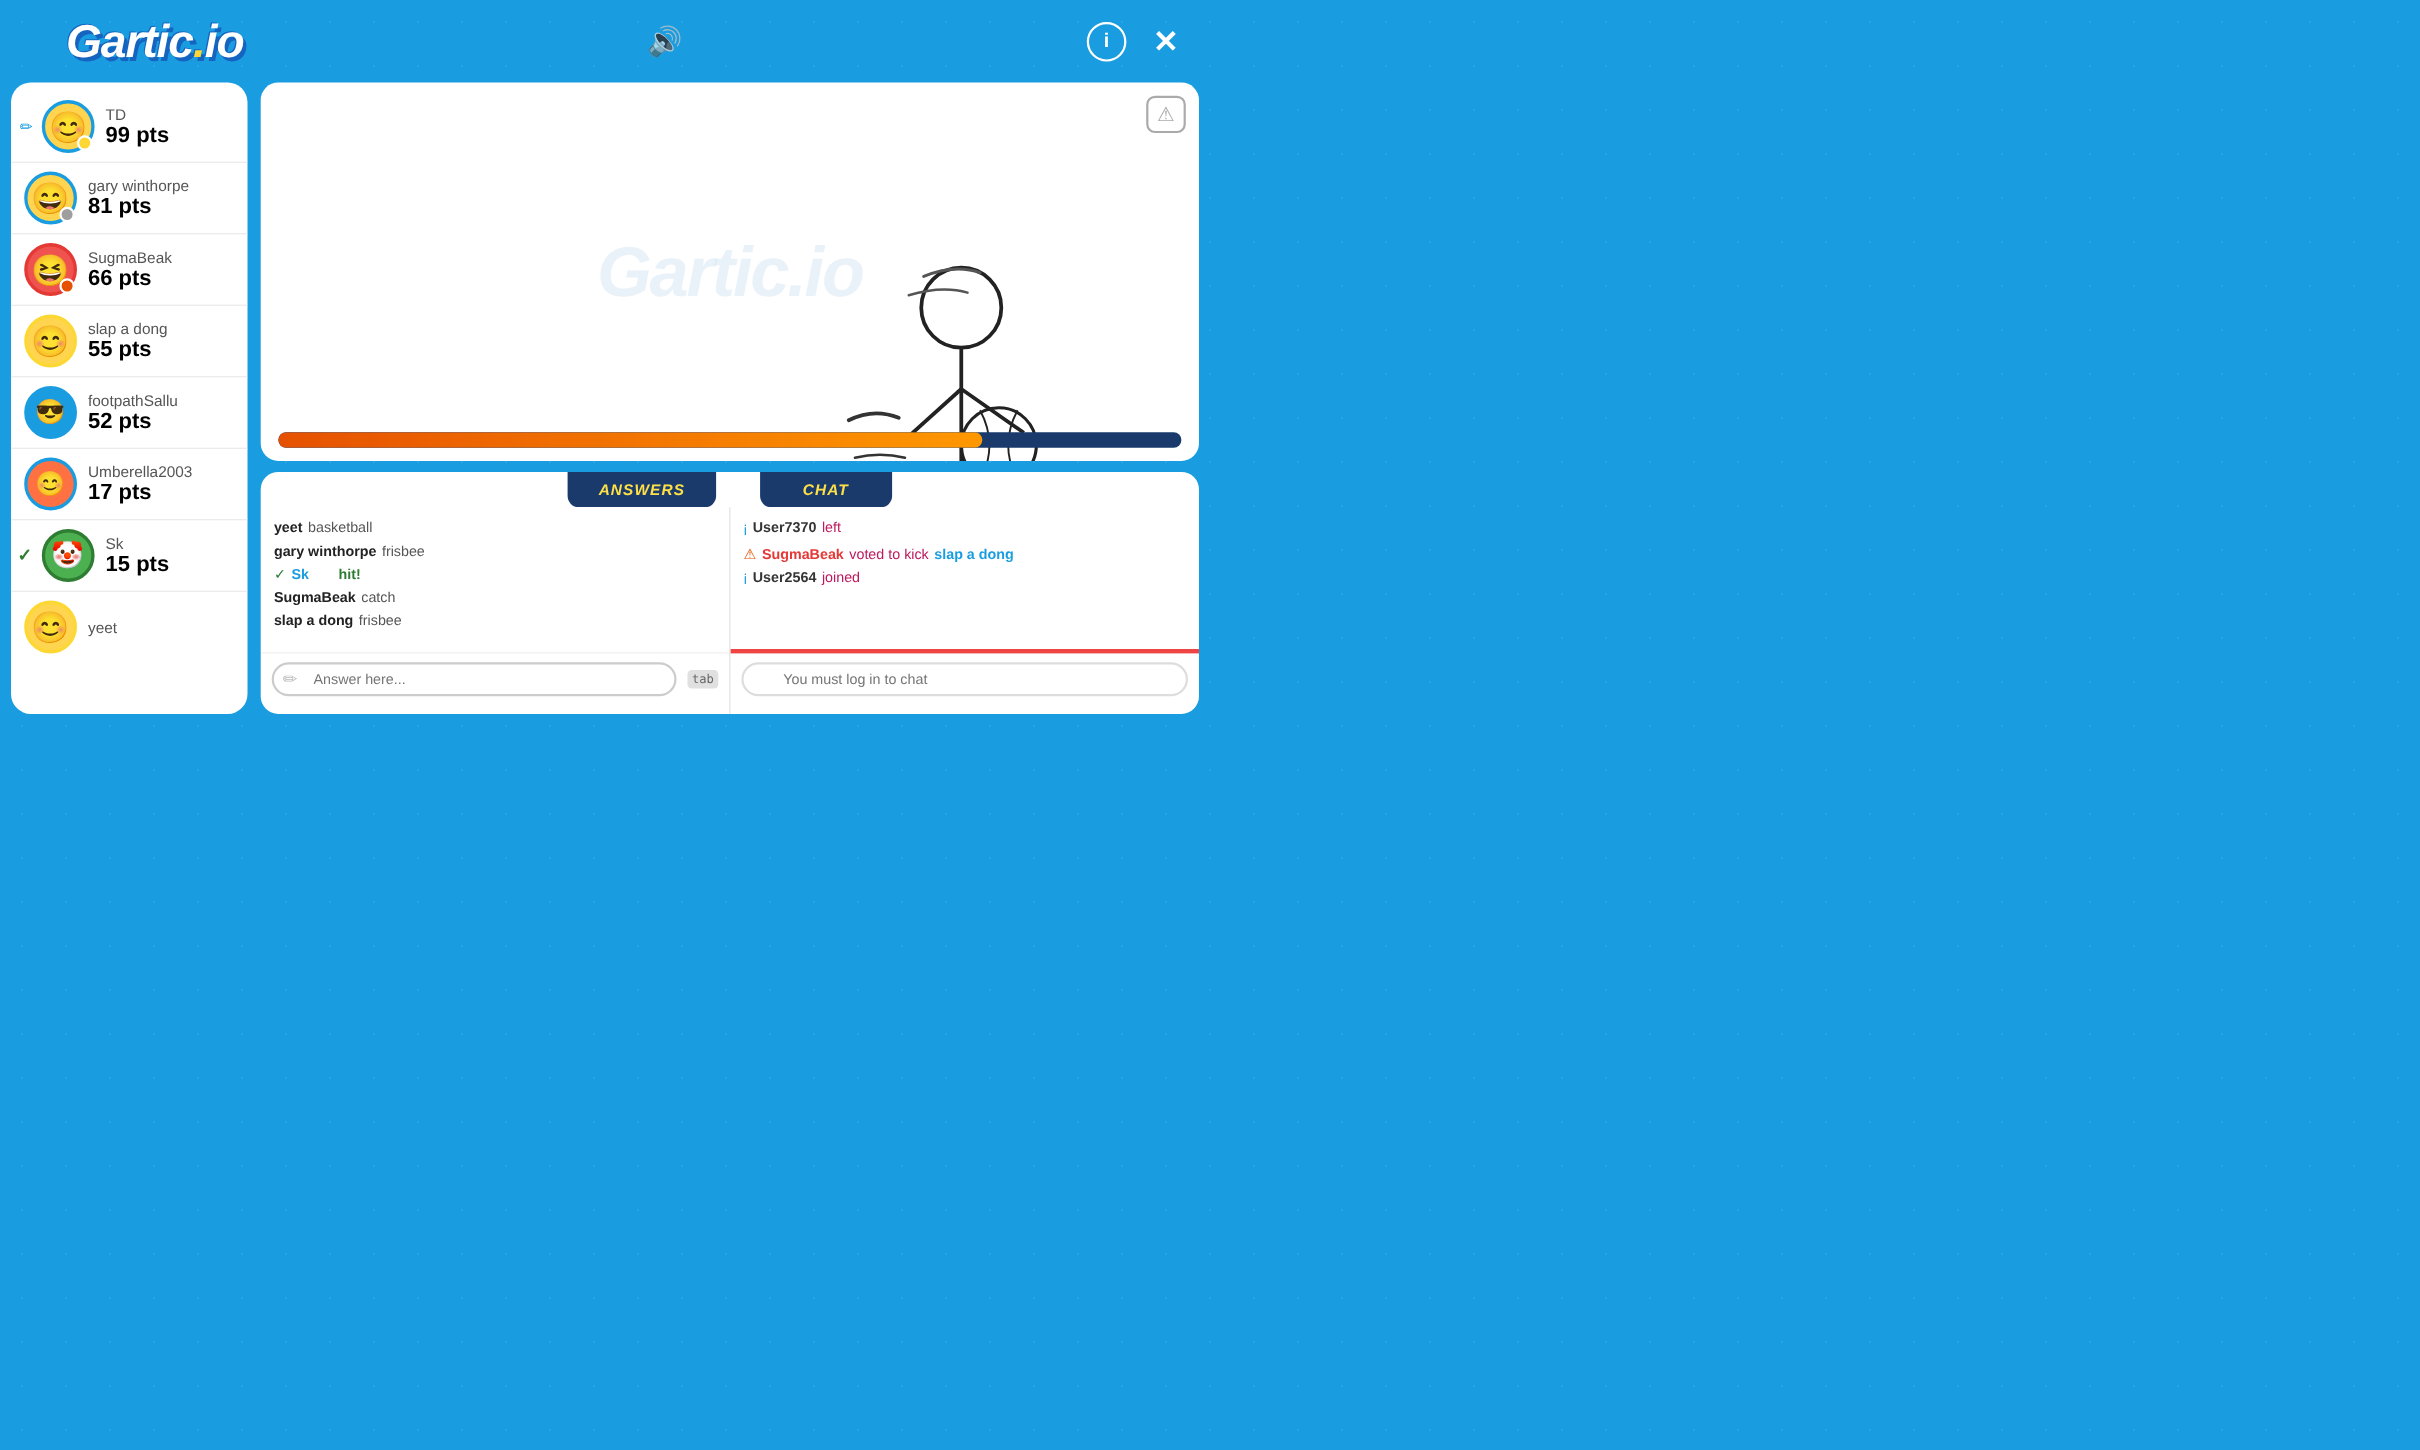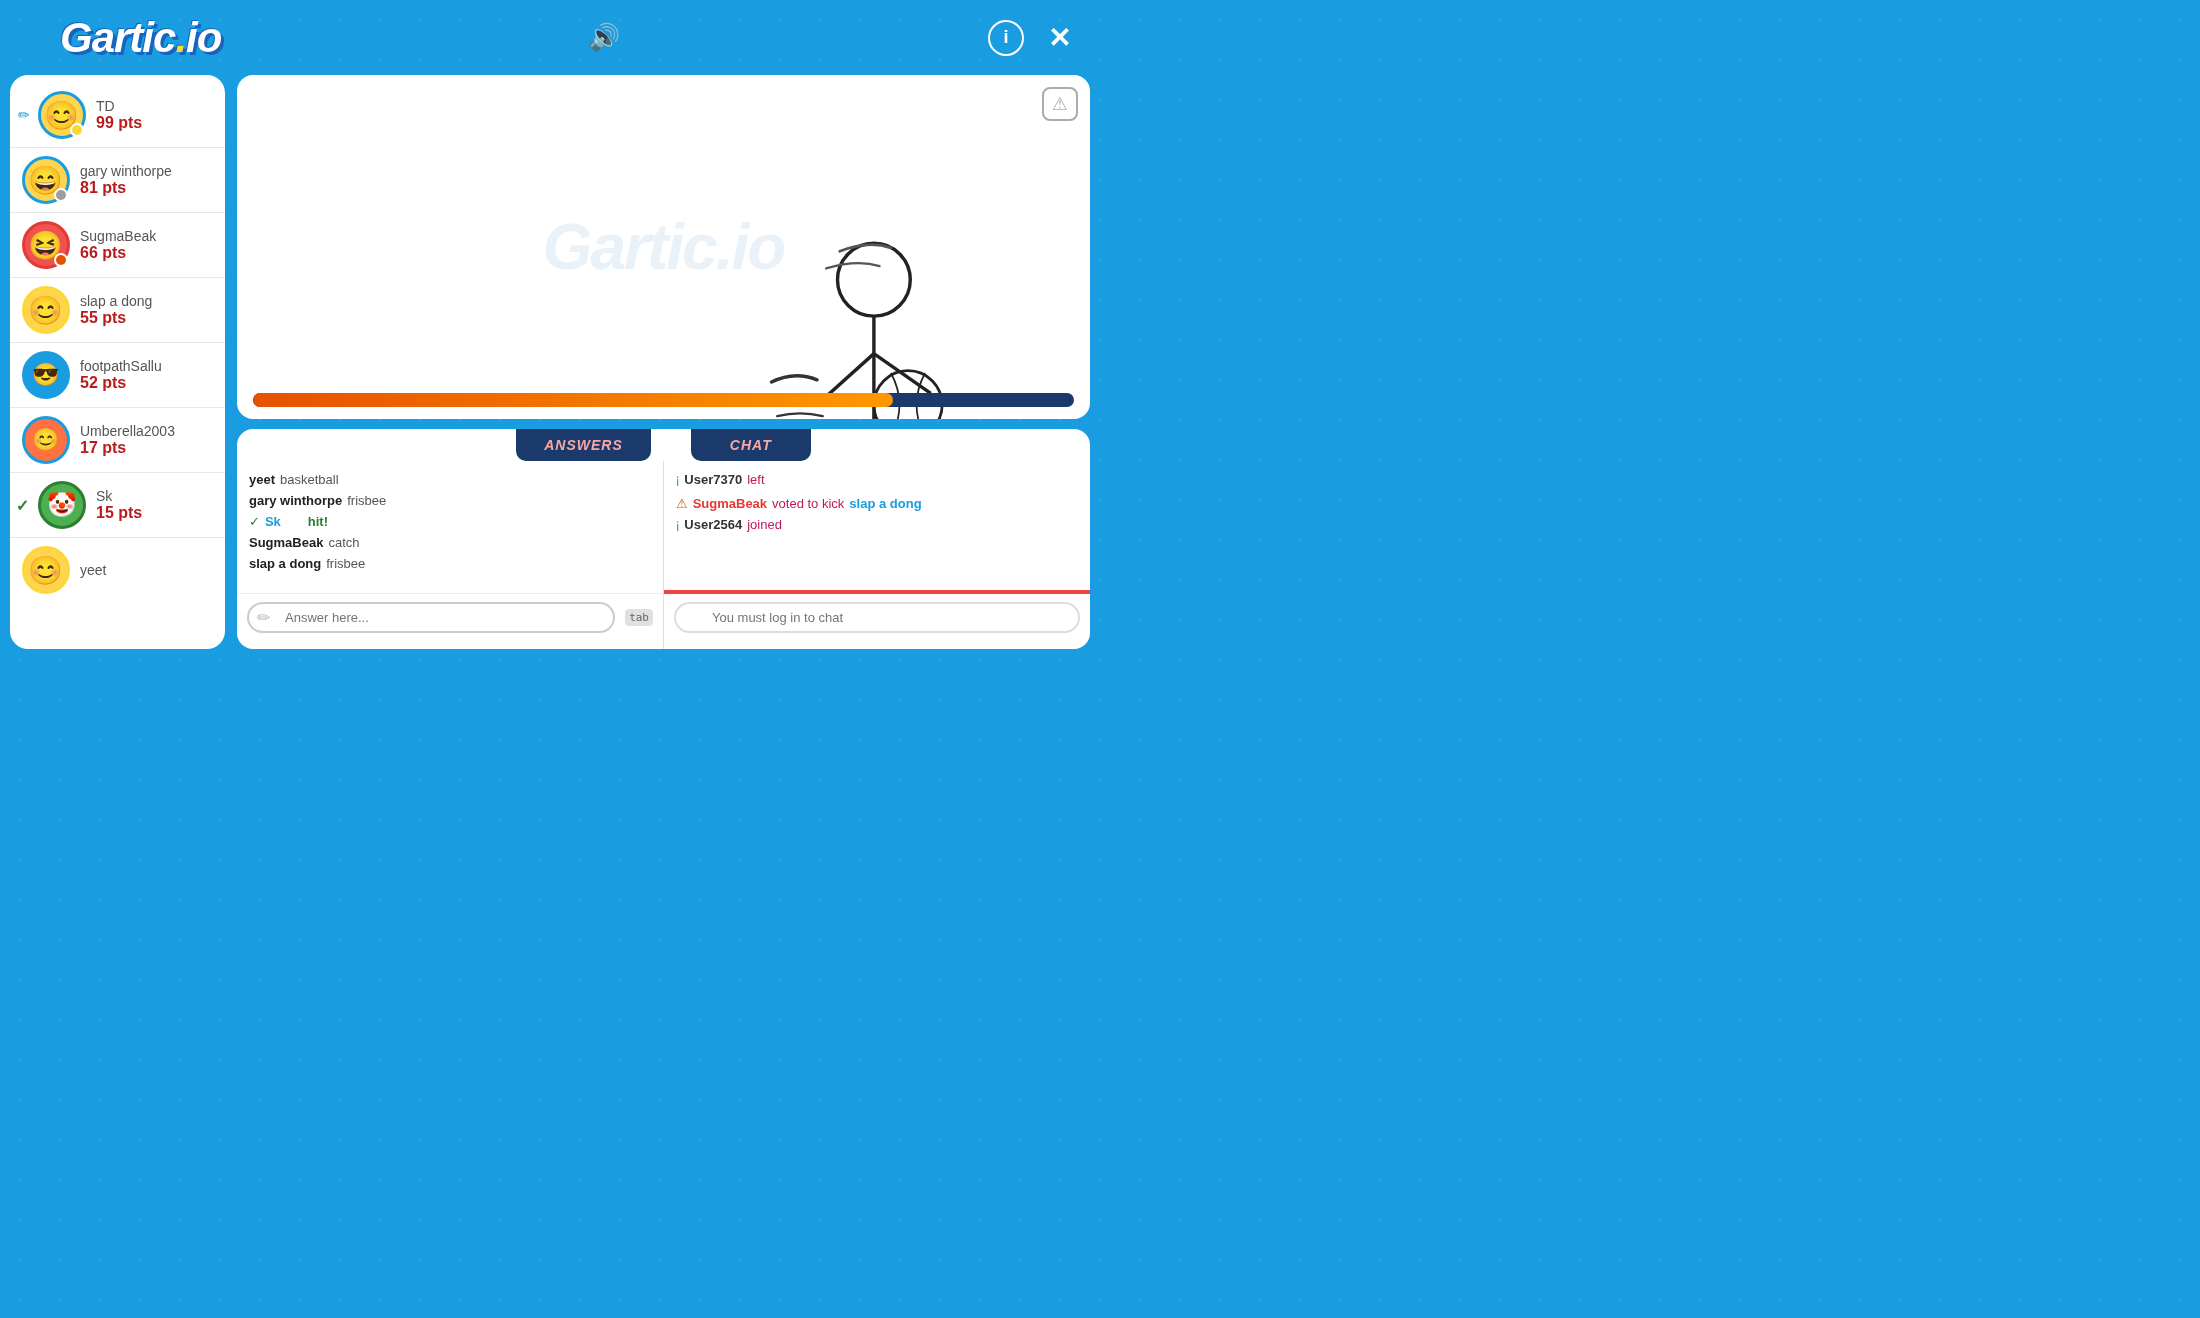--- a/index.html
+++ b/index.html
@@ -163,23 +163,23 @@
       flex: 1;
     }
 
     .player-name {
       font-size: 14px;
       color: #555;
       font-weight: 500;
     }
 
     .player-pts {
-      font-size: 16px;
+      font-size: 20px;
       font-weight: 700;
-      color: #b91c1c;
+      color: #000000;
     }
 
     .edit-icon {
       position: absolute;
       left: 8px;
       top: 50%;
       transform: translateY(-50%);
       color: #1a9de0;
       font-size: 14px;
     }
@@ -279,21 +279,21 @@
       justify-content: center;
       align-items: center;
       padding: 0;
       position: relative;
       gap: 0;
     }
 
     .tab-btn {
       background: #1a3a6b;
       border: none;
-      color: #fca5a5;
+      color: #fde047;
       font-size: 14px;
       font-weight: 800;
       font-style: italic;
       letter-spacing: 1px;
       padding: 8px 28px;
       border-radius: 0 0 10px 10px;
       cursor: pointer;
       margin: 0 20px;
       min-width: 120px;
       text-align: center;

